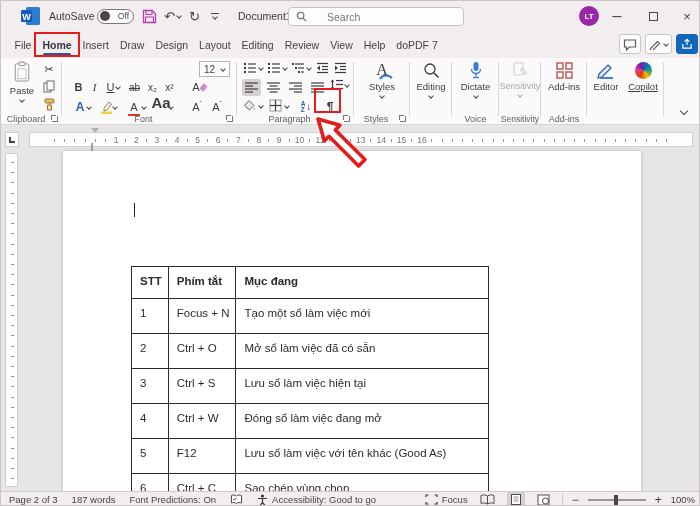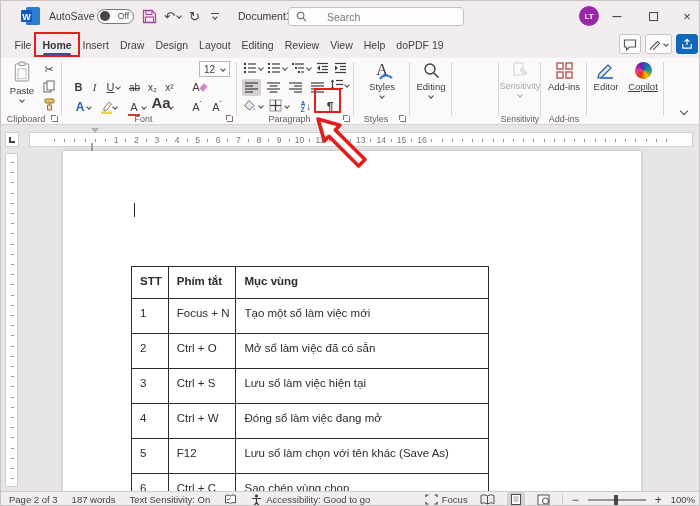--- a/index.html
+++ b/index.html
@@ -175,21 +175,21 @@
     <div class="tab">
         <span>Review</span>
       </div>
     <div class="tab">
         <span>View</span>
       </div>
     <div class="tab">
         <span>Help</span>
       </div>
     <div class="tab">
-        <span>doPDF 19</span>
+        <span>doPDF 7</span>
       </div>
   </div>
   <div class="tr-btn" style="left:618px;width:22px;">
     <svg width="14" height="13" viewBox="0 0 14 13">
         <path d="M1.5 2 h11 v7 h-6 l-3 3 v-3 h-2 z" fill="none" stroke="#5d585a" stroke-width="1.2"></path>
       </svg>
   </div>
   <div class="tr-btn" style="left:644px;width:27px;">
     <svg width="12" height="12" viewBox="0 0 12 12">
         <path d="M1.5 10.5 L8.5 3.5 l2 2 -7 7 -2.6 .6 z" fill="none" stroke="#5d585a" stroke-width="1.1"></path>
@@ -450,20 +450,33 @@
       <div class="tallbtn" style="left:2px;top:4px;width:36px;">
         <svg width="17" height="17" viewBox="0 0 17 17">
             <circle cx="7" cy="7" r="5" stroke="#3f3b3c" fill="none" stroke-width="1.3"></circle>
             <line x1="11" y1="11" x2="15.5" y2="15.5" stroke="#3f3b3c" stroke-width="1.5"></line>
           </svg>
         <span>Editing</span>
         <span class="cv"></span>
       </div>
     </div>
 
+    <div class="grp" style="left:452px;width:45px;">
+      <div class="tallbtn" style="left:3px;top:3px;width:39px;">
+        <svg width="12" height="18" viewBox="0 0 12 18">
+            <rect x="3.5" y="1" width="5" height="9" rx="2.5" fill="#3b7fd4"></rect>
+            <path d="M1.5 8 a4.5 4.5 0 0 0 9 0" fill="none" stroke="#3b7fd4" stroke-width="1.4"></path>
+            <line x1="6" y1="13" x2="6" y2="15.5" stroke="#3b7fd4" stroke-width="1.4"></line>
+            <line x1="3" y1="16.5" x2="9" y2="16.5" stroke="#3b7fd4" stroke-width="1.4"></line>
+          </svg>
+        <span>Dictate</span>
+        <span class="cv"></span>
+      </div>
+      <div class="glabel" style="right:0;">Voice</div>
+    </div>
 
     <div class="grp" style="left:499px;width:40px;">
       <div class="tallbtn dis" style="left:-3px;top:4px;width:46px;">
         <svg width="16" height="17" viewBox="0 0 16 17">
             <rect x="2" y="1" width="9" height="12" fill="#fff" stroke="#a09b9d"></rect>
             <path d="M8 8 l5 5 2-2 -5-5 z" fill="#cfcccd" stroke="#a09b9d"></path>
           </svg>
         <span style="font-size:9px;">Sensitivity</span>
         <span class="cv"></span>
       </div>
@@ -517,21 +530,21 @@
       <span class="indent" style="left:395px;top:6px;"><span class="tri up"></span></span>
     </div>
     <div class="vruler"></div>
     <div class="page">
       <div class="cursor"></div>
       <table class="doc">
         <thead>
           <tr>
             <th class="c0">STT</th>
             <th class="c1">Phím tắt</th>
-            <th class="c2">Mục vùng</th>
+            <th class="c2">Mục đang</th>
           </tr>
         </thead>
         <tbody>
             <tr>
               <td class="c0">1</td>
               <td class="c1">Focus + N</td>
               <td class="c2">Tạo một sổ làm việc mới</td>
             </tr>
             <tr>
               <td class="c0">2</td>
@@ -544,41 +557,41 @@
               <td class="c2">Lưu sổ làm việc hiện tại</td>
             </tr>
             <tr>
               <td class="c0">4</td>
               <td class="c1">Ctrl + W</td>
               <td class="c2">Đóng sổ làm việc đang mở</td>
             </tr>
             <tr>
               <td class="c0">5</td>
               <td class="c1">F12</td>
-              <td class="c2">Lưu sổ làm chọn với tên khác (Save As)</td>
+              <td class="c2">Lưu sổ làm việc với tên khác (Good As)</td>
             </tr>
             <tr>
               <td class="c0">6</td>
               <td class="c1">Ctrl + C</td>
               <td class="c2">Sao chép vùng chọn</td>
             </tr>
           </tbody>
       </table>
     </div>
   </div>
 
   <svg class="redarrow" width="70" height="64" viewBox="0 0 70 62">
     <polygon points="14,6 35.9,12.3 31.3,16.9 61,46.6 54.6,53 24.9,23.3 20.4,27.9" fill="#ffffff" stroke="#e21d1c" stroke-width="3.6" stroke-linejoin="round"></polygon>
   </svg>
 
   <div class="statusbar">
     <div class="sb-left">
       <span>Page 2 of 3</span>
       <span>187 words</span>
-      <span>Text Sensitivity: On</span>
+      <span>Font Predictions: On</span>
       <span class="sb-ic">
         <svg width="13" height="11" viewBox="0 0 13 11">
             <path d="M6.5 2 C5 .8 3 .8 1.5 1.5 V9 C3 8.3 5 8.3 6.5 9.5 C8 8.3 10 8.3 11.5 9 V1.5 C10 .8 8 .8 6.5 2" fill="#fff" stroke="#4f4a4c"></path>
             <path d="M3 5 l1.2 1.2 L6.3 3.8" stroke="#4f4a4c" fill="none"></path>
           </svg>
       </span>
       <span class="sb-ic">
         <svg width="11" height="12" viewBox="0 0 11 12">
             <circle cx="5.5" cy="2" r="1.6" fill="#3f3b3c"></circle>
             <path d="M1 4.5 h9 M5.5 4.5 v4 M5.5 8.5 l-2.5 3 M5.5 8.5 l2.5 3" stroke="#3f3b3c" fill="none" stroke-width="1.2"></path>

